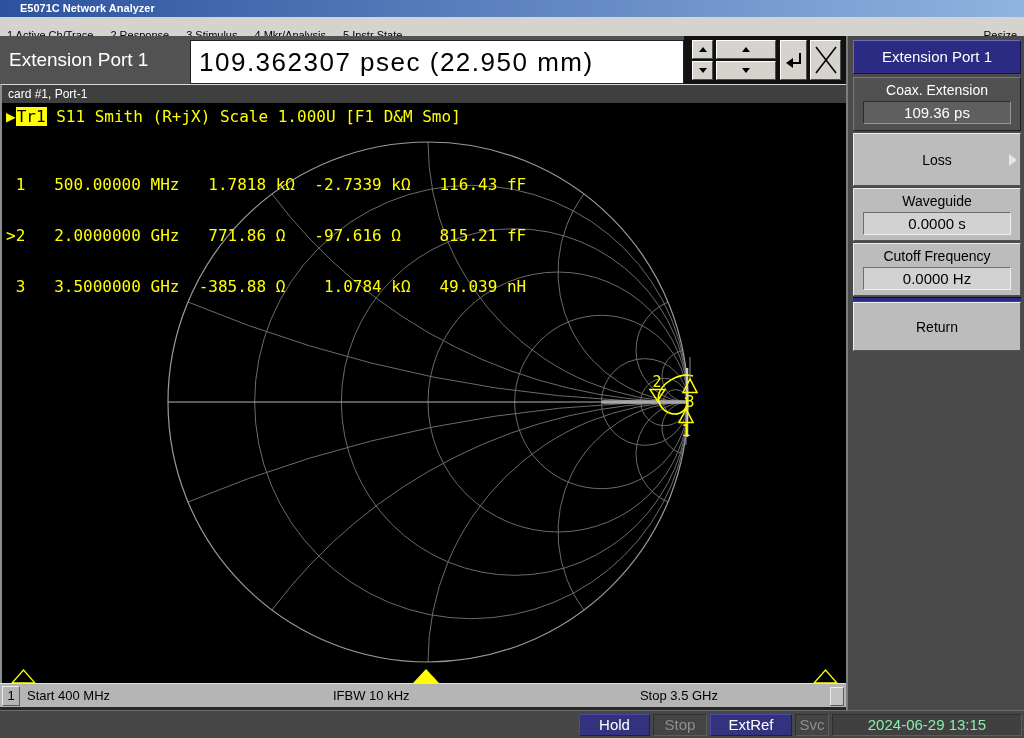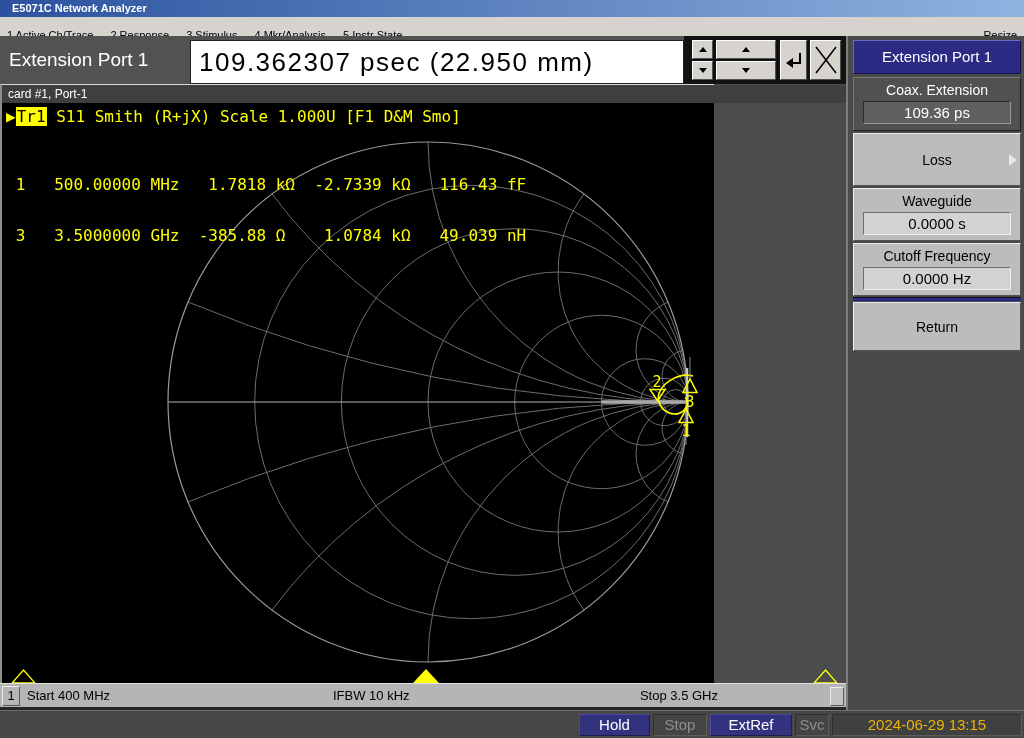--- a/index.html
+++ b/index.html
@@ -2,21 +2,21 @@
 <html><head>
 <meta charset="utf-8">
 <style>
   * { margin:0; padding:0; box-sizing:border-box; }
   body { background:#000; font-family:"Liberation Sans", sans-serif; }
   .screen { position:relative; width:1024px; height:738px; overflow:hidden; background:#4c4c4c; }
 
   
   .titlebar { position:absolute; left:0; top:0; width:1024px; height:17px;
     background:linear-gradient(to right,#2c529f,#8fb4e0);
-    color:#fff; font-size:11px; font-weight:bold; line-height:17px; padding-left:12px; }
+    color:#fff; font-size:11px; font-weight:bold; line-height:17px; padding-left:20px; }
 
   
   .menubar { position:absolute; left:0; top:17px; width:1024px; height:19px;
     background:#d6d3ce; border-bottom:1px solid #5a5a5a; display:flex; align-items:center;
     font-size:11px; color:#000; padding:18px 7px; gap:17px; }
   .menu-resize { margin-left:auto; }
 
   
   .entrybar { position:absolute; left:0; top:36px; width:846px; height:48px; background:#525252; }
   .entry-label { position:absolute; left:9px; top:0; height:48px; line-height:48px;
@@ -43,21 +43,21 @@
   .sk-key.active { background:#515151; border-color:#7a7a7a #1f1f1f #1f1f1f #7a7a7a; color:#fff;text-align:center; }
   .sk-label { display:block; margin-top:4px; }
   .sk-value { margin:3px auto 0; width:148px; height:23px; line-height:21px; font-size:15px;
     background:#d2d2d2; border:1px solid; border-color:#6e6e6e #efefef #efefef #6e6e6e; color:#000; }
   .sk-key.active .sk-value { background:#5f5f5f; border-color:#2c2c2c #989898 #989898 #2c2c2c; color:#fff; }
   .sk-arrow { position:absolute; right:3px; top:50%; transform:translateY(-50%); width:0; height:0;
     border-top:6px solid transparent; border-bottom:6px solid transparent; border-left:8px solid #e6e6e6; }
   .sk-sep { position:absolute; left:5px; width:168px; height:4px; background:#2b2b84; border-top:1px solid #111; }
 
   
-  .display { position:absolute; left:0; top:84px; width:714px; height:599px; background:#000;
+  .display { position:absolute; left:0; top:84px; width:846px; height:599px; background:#000;
     border-top:1px solid #d8d8d8; border-left:2px solid #8d8d8d; }
   .card-strip { position:absolute; left:0; top:0; width:844px; height:18px; background:#3f3f3f;
     color:#fff; font-size:12px; line-height:18px; padding-left:6px; }
   .trace-info { position:absolute; left:4px; top:22px; font-family:"DejaVu Sans Mono",monospace;
     font-size:16px; color:#ffff00; white-space:pre; }
   .tr-chip { background:#ffff00; color:#000; padding:0 1px; }
   .marker-rows { position:absolute; left:4px; top:57px; font-family:"DejaVu Sans Mono",monospace;
     font-size:16px; line-height:17px; color:#ffff00; white-space:pre; }
   .chart-svg { position:absolute; left:0; top:0; width:844px; height:599px; }
 
@@ -74,21 +74,21 @@
   .ch-blank { position:absolute; left:830px; top:3px; width:14px; height:19px; background:#c2c2c2;
     border:1px solid; border-color:#ececec #5a5a5a #5a5a5a #ececec; }
 
   
   .statusbar { position:absolute; left:0; top:710px; width:1024px; height:36px; background:#474747;
     border-top:1px solid #6e6e6e; font-size:15px; }
   .st-cell { position:absolute; top:3px; height:22px; line-height:20px; text-align:center;
     border:1px solid #333; }
   .st-cell.navy { background:#32327e; color:#fff; border-color:#4a4aa0 #1d1d4e #1d1d4e #4a4aa0; }
   .st-cell.dim { color:#8f8f8f; background:#444; border-color:#2f2f2f #5c5c5c #5c5c5c #2f2f2f; }
-  .st-cell.plain { color:#eab308; background:#404040; border-color:#2f2f2f #5c5c5c #5c5c5c #2f2f2f; }
+  .st-cell.plain { color:#86efac; background:#404040; border-color:#2f2f2f #5c5c5c #5c5c5c #2f2f2f; }
 </style>
 </head>
 <body>
 
 <div class="screen">
 
   <div class="titlebar">
     <span>E5071C Network Analyzer</span>
   </div>
 
@@ -217,20 +217,21 @@
 
       <polygon points="10,598 33,598 21.5,585" fill="none" stroke="#ffff00" stroke-width="1.3"></polygon>
       <polygon points="411,598 437,598 424,584" fill="#ffff00"></polygon>
       <polygon points="812,598 835,598 823.5,585" fill="none" stroke="#ffff00" stroke-width="1.3"></polygon>
     </svg>
 
     <div class="trace-info"><span>▶</span><span class="tr-chip">Tr1</span><span> S11 Smith (R+jX) Scale 1.000U [F1 D&amp;M Smo]</span></div>
 
     <div class="marker-rows">
       <div> 1   500.00000 MHz   1.7818 kΩ  -2.7339 kΩ   116.43 fF</div>
+      <div>&gt;2   2.0000000 GHz   771.86 Ω   -97.616 Ω    815.21 fF</div>
       <div> 3   3.5000000 GHz  -385.88 Ω    1.0784 kΩ   49.039 nH</div>
     </div>
   </div>
 
   <div class="channelbar">
     <span class="ch-num">1</span>
     <span class="ch-start">Start 400 MHz</span>
     <span class="ch-ifbw">IFBW 10 kHz</span>
     <span class="ch-stop">Stop 3.5 GHz</span>
     <span class="ch-badge" style="left:724px; width:30px;">Sim</span>

